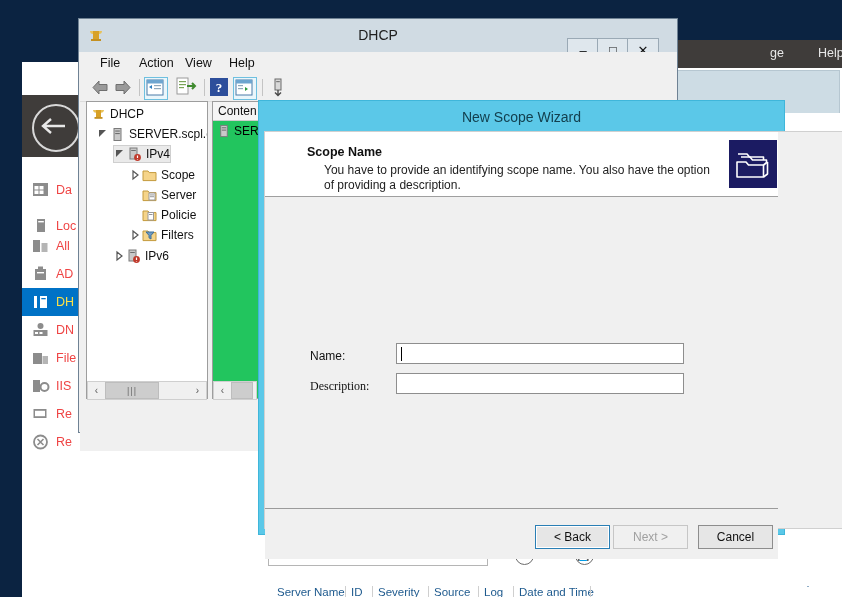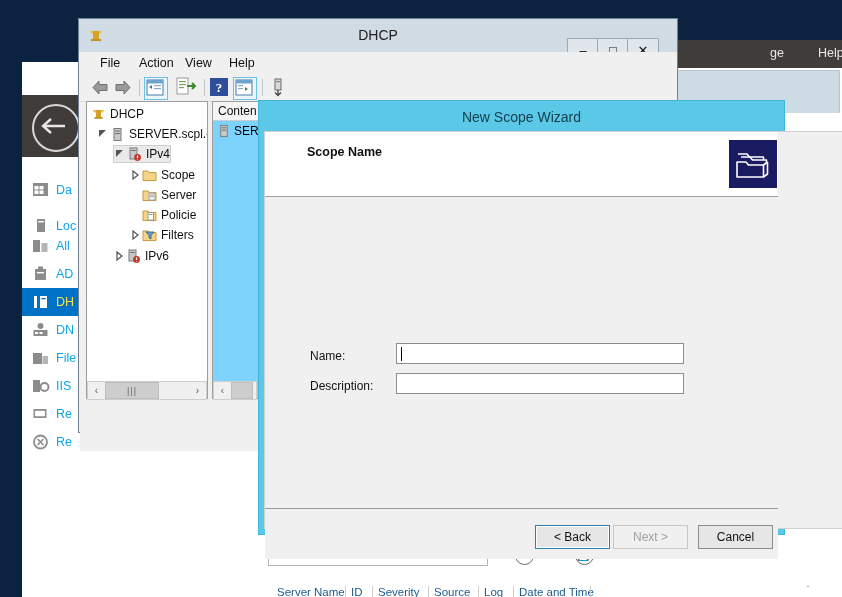--- a/index.html
+++ b/index.html
@@ -23,21 +23,21 @@
 
   #sm-leftrail{left:0;top:62px;width:22px;height:535px;background:#0b2341;}
   #sm-navpanel{left:22px;top:62px;width:82px;height:535px;background:#ffffff;border-right:1px solid #c8c8c8;}
   #sm-backblock{left:22px;top:95px;width:82px;height:62px;background:#3f3c3a;}
   #sm-backcircle{left:32px;top:104px;width:44px;height:44px;border:2px solid #d8d8d8;border-radius:50%;}
   #sm-backarrow{left:41px;top:117px;width:26px;height:18px;}
   #sm-backcircle2{left:78px;top:104px;width:44px;height:44px;border:2px solid #cfcfcf;border-radius:50%;opacity:.55;}
 
   .navitem{position:absolute;left:22px;width:82px;height:28px;display:flex;align-items:center;}
   .navitem .nav-ico{width:18px;height:16px;margin-left:10px;margin-right:6px;flex:0 0 auto;}
-  .navitem .nav-lbl{font-size:12.5px;color:#0ea5e9;white-space:nowrap;overflow:hidden;}
+  .navitem .nav-lbl{font-size:12.5px;color:#ef4444;white-space:nowrap;overflow:hidden;}
   .navitem.sel{background:#0072c6;}
   .navitem.sel .nav-lbl{color:#fde047;}
 
   
   #sm-content{left:104px;top:68px;width:738px;height:529px;background:#ffffff;}
   #sm-tile{left:108px;top:70px;width:730px;height:42px;background:#cddce4;border:1px solid #b6c7d1;}
   #sm-band{left:104px;top:113px;width:738px;height:62px;background:#ffffff;}
   #sm-sep1{left:108px;top:175px;width:730px;height:1px;background:#d9d9d9;}
   #sm-greyblock{left:104px;top:176px;width:738px;height:100px;background:#ffffff;}
   #sm-seltext{left:760px;top:289px;height:20px;background:#0072c6;color:#fff;font-size:12.5px;
@@ -95,21 +95,21 @@
   #tb-div3{left:182px;top:5px;width:1px;height:17px;background:#c4c4c4;}
   #tb-server{left:188px;width:20px;}
 
   #tree-pane{left:86px;top:101px;width:122px;height:298px;background:#fff;border:1px solid #9d9d9d;box-sizing:border-box;}
   #tree-inner{position:absolute;left:0;top:0;width:120px;height:277px;overflow:hidden;}
   .tnode{position:absolute;height:18px;display:flex;align-items:center;white-space:nowrap;font-size:12px;color:#111;}
   .tnode .exp{width:12px;height:12px;margin-right:1px;flex:0 0 auto;}
   .tnode .tico{width:15px;height:15px;margin-right:4px;flex:0 0 auto;}
   .tnode.sel{background:#eaeaea;border:1px solid #cfcfcf;box-sizing:border-box;}
 
-  #list-pane{left:212px;top:101px;width:55px;height:298px;background:#7dd3fc;border:1px solid #9d9d9d;box-sizing:border-box;overflow:hidden;}
+  #list-pane{left:212px;top:101px;width:55px;height:298px;background:#22c55e;border:1px solid #9d9d9d;box-sizing:border-box;overflow:hidden;}
   #list-hdr{position:absolute;left:0;top:0;width:52px;height:18px;background:#f5f5f5;border-bottom:1px solid #ccc;}
   #list-hdr-txt{position:absolute;left:5px;top:2px;font-size:12px;color:#111;white-space:nowrap;}
   #list-row{position:absolute;left:4px;top:22px;display:flex;align-items:center;font-size:12px;white-space:nowrap;}
   #list-row .tico{width:14px;height:14px;margin-right:3px;}
 
   
   .hsb{position:absolute;height:19px;background:#f0f0f0;border:1px solid #cfcfcf;box-sizing:border-box;display:flex;align-items:center;}
   .hsb .sbbtn{width:17px;height:17px;display:flex;align-items:center;justify-content:center;font-size:10px;color:#5a5a5a;background:#f0f0f0;}
   .hsb .sbtrack{flex:1;height:17px;position:relative;background:#f0f0f0;}
   .hsb .sbthumb{position:absolute;top:0;height:17px;background:#cdcdcd;border:1px solid #bdbdbd;box-sizing:border-box;
@@ -127,21 +127,21 @@
   #wiz-head{position:absolute;left:0;top:0;width:513px;height:64px;background:#ffffff;border-bottom:1px solid #9f9f9f;}
   #wiz-head-title{position:absolute;left:42px;top:13px;font-size:12.5px;font-weight:bold;color:#111;}
   #wiz-head-desc{position:absolute;left:59px;top:31px;width:390px;font-size:12px;color:#222;line-height:15px;}
   #wiz-head-icon{position:absolute;left:464px;top:8px;width:48px;height:48px;background:#1b1b62;}
   #wiz-main{position:absolute;left:0;top:65px;width:513px;height:330px;background:#f0f0f0;}
   #wiz-intro{position:absolute;left:45px;top:45px;width:410px;font-size:12px;color:#111;line-height:16px;}
   .fld-lbl{position:absolute;left:45px;font-size:12px;color:#111;}
   .fld-box{position:absolute;left:131px;width:288px;height:21px;background:#fff;border:1px solid #8e8e8e;box-sizing:border-box;}
   #lbl-name{top:152px;}
   #box-name{top:146px;}
-  #lbl-desc{top:182px;}
+  #lbl-desc{top:182px;font-family:Liberation Serif, serif;}
   #box-desc{top:176px;}
   #caret{position:absolute;left:4px;top:3px;width:1px;height:14px;background:#000;}
   #wiz-sep{position:absolute;left:0;top:376px;width:513px;height:1px;background:#9b9b9b;}
   #wiz-btnbar{position:absolute;left:0;top:377px;width:513px;height:50px;background:#f0f0f0;}
   .wizbtn{position:absolute;top:16px;width:75px;height:24px;background:#e6e6e6;border:1px solid #8d8d8d;
      box-sizing:border-box;font-size:12px;color:#111;display:flex;align-items:center;justify-content:center;}
   .wizbtn.focus{border:1px solid #2a7fb5;box-shadow:inset 0 0 0 1px #ffffff;}
   .wizbtn.dis{color:#a0a0a0;background:#f0f0f0;border:1px solid #c6c6c6;}
   #btn-back{left:270px;}
   #btn-next{left:348px;}
@@ -505,20 +505,21 @@
   </div>
 </div>
 
 <div class="abs" id="wiz">
   <div class="abs" id="wiz-title">New Scope Wizard</div>
 
   <div id="wiz-body">
 
     <div id="wiz-head">
       <div id="wiz-head-title">Scope Name</div>
+      <div id="wiz-head-desc">You have to provide an identifying scope name. You also have the option of providing a description.</div>
       <div id="wiz-head-icon">
         <svg width="48" height="48" viewBox="0 0 48 48">
           <rect width="48" height="48" fill="#1b1b62"></rect>
           <g fill="none" stroke="#ffffff" stroke-width="1.6" stroke-linejoin="round">
             <path d="M9 14 h9 l2.5 3 h14 v3"></path>
             <path d="M12 17 h9 l2.5 3 h14 v3"></path>
             <path d="M8 22 h9 l2.5 3 h15 v12 h-26.5 z"></path>
             <path d="M34.5 25 l4 -3"></path>
             <path d="M34.5 37 l4 -3 v-12"></path>
           </g>

